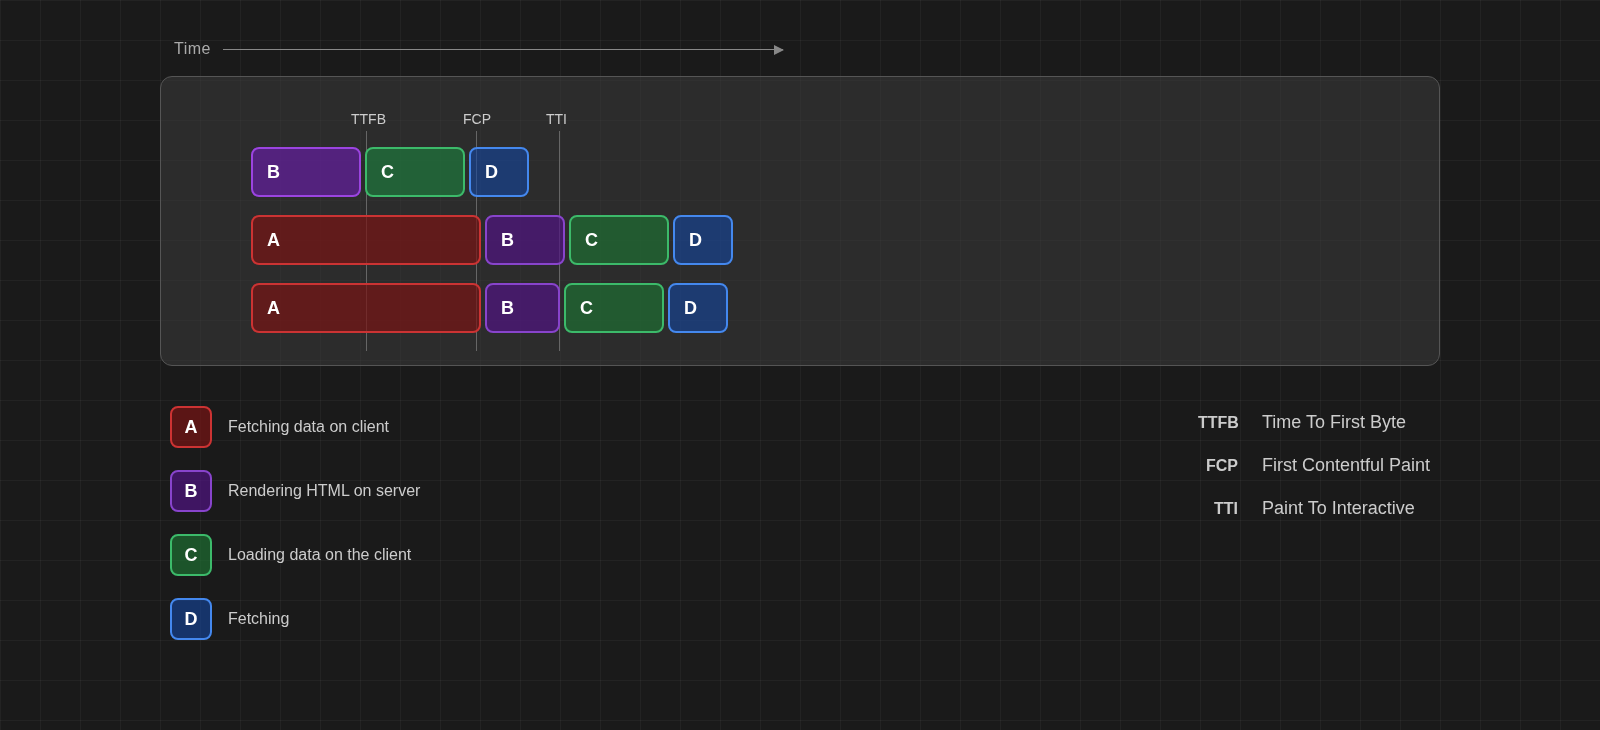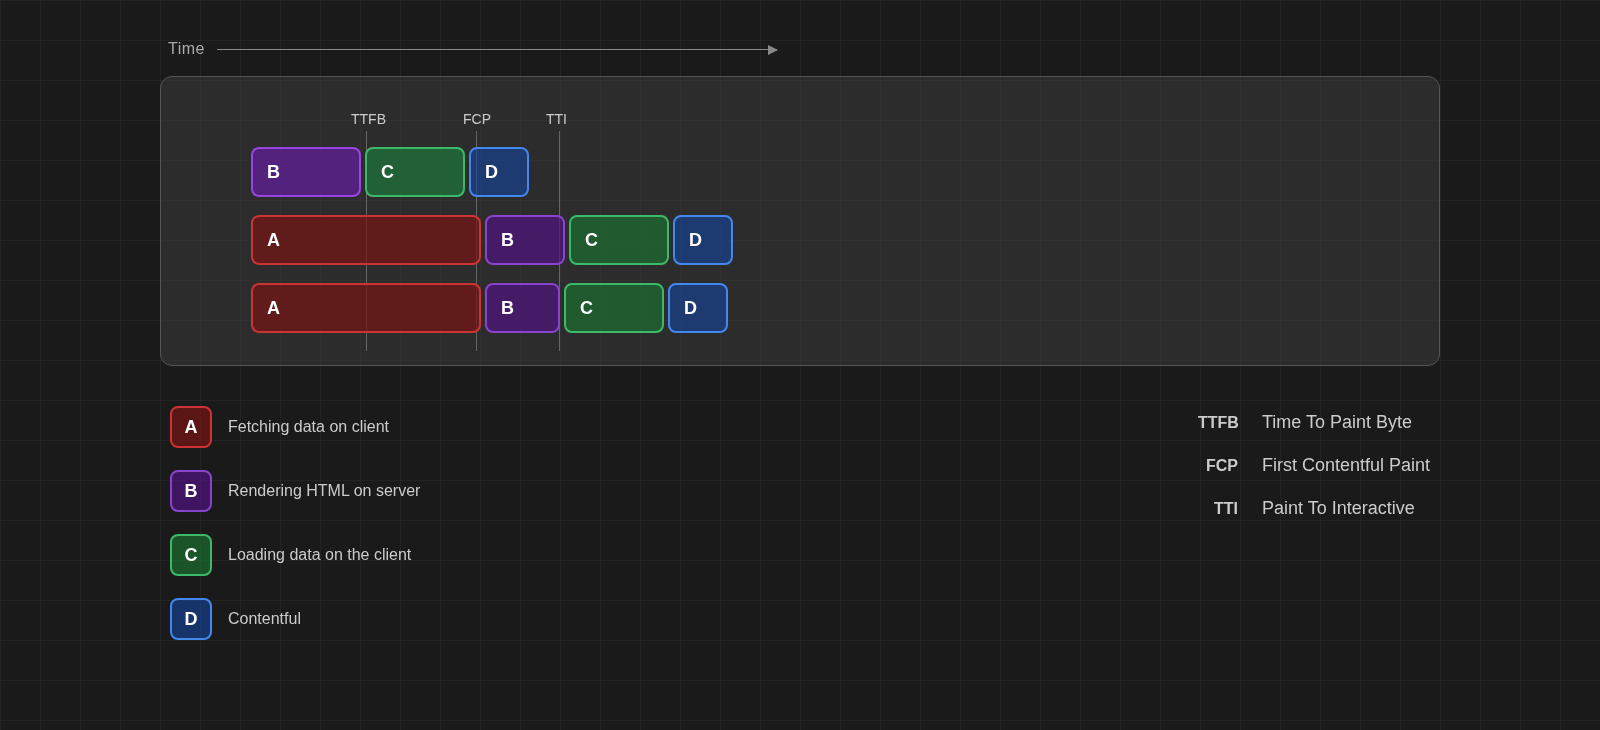--- a/index.html
+++ b/index.html
@@ -21,21 +21,21 @@
     .outer-container {
       padding: 40px 160px;
     }
 
     
     .time-arrow-row {
       display: flex;
       align-items: center;
       gap: 12px;
       margin-bottom: 18px;
-      margin-left: 8px;
+      margin-left: 14px;
     }
     .time-label {
       color: #aaa;
       font-size: 16px;
       letter-spacing: 0.03em;
     }
     .arrow-line {
       flex: 1;
       max-width: 560px;
       height: 1px;
@@ -316,30 +316,30 @@
         <span class="legend-text">Rendering HTML on server</span>
       </div>
 
       <div class="legend-item">
         <div class="legend-badge badge-C">C</div>
         <span class="legend-text">Loading data on the client</span>
       </div>
 
       <div class="legend-item">
         <div class="legend-badge badge-D">D</div>
-        <span class="legend-text">Contentful</span>
+        <span class="legend-text">Fetching</span>
       </div>
 
     </div>
 
     <div class="legend-right">
 
       <div class="metric-row">
         <span class="metric-abbr">TTFB</span>
-        <span class="metric-full">Time To Paint Byte</span>
+        <span class="metric-full">Time To First Byte</span>
       </div>
 
       <div class="metric-row">
         <span class="metric-abbr">FCP</span>
         <span class="metric-full">First Contentful Paint</span>
       </div>
 
       <div class="metric-row">
         <span class="metric-abbr">TTI</span>
         <span class="metric-full">Paint To Interactive</span>

